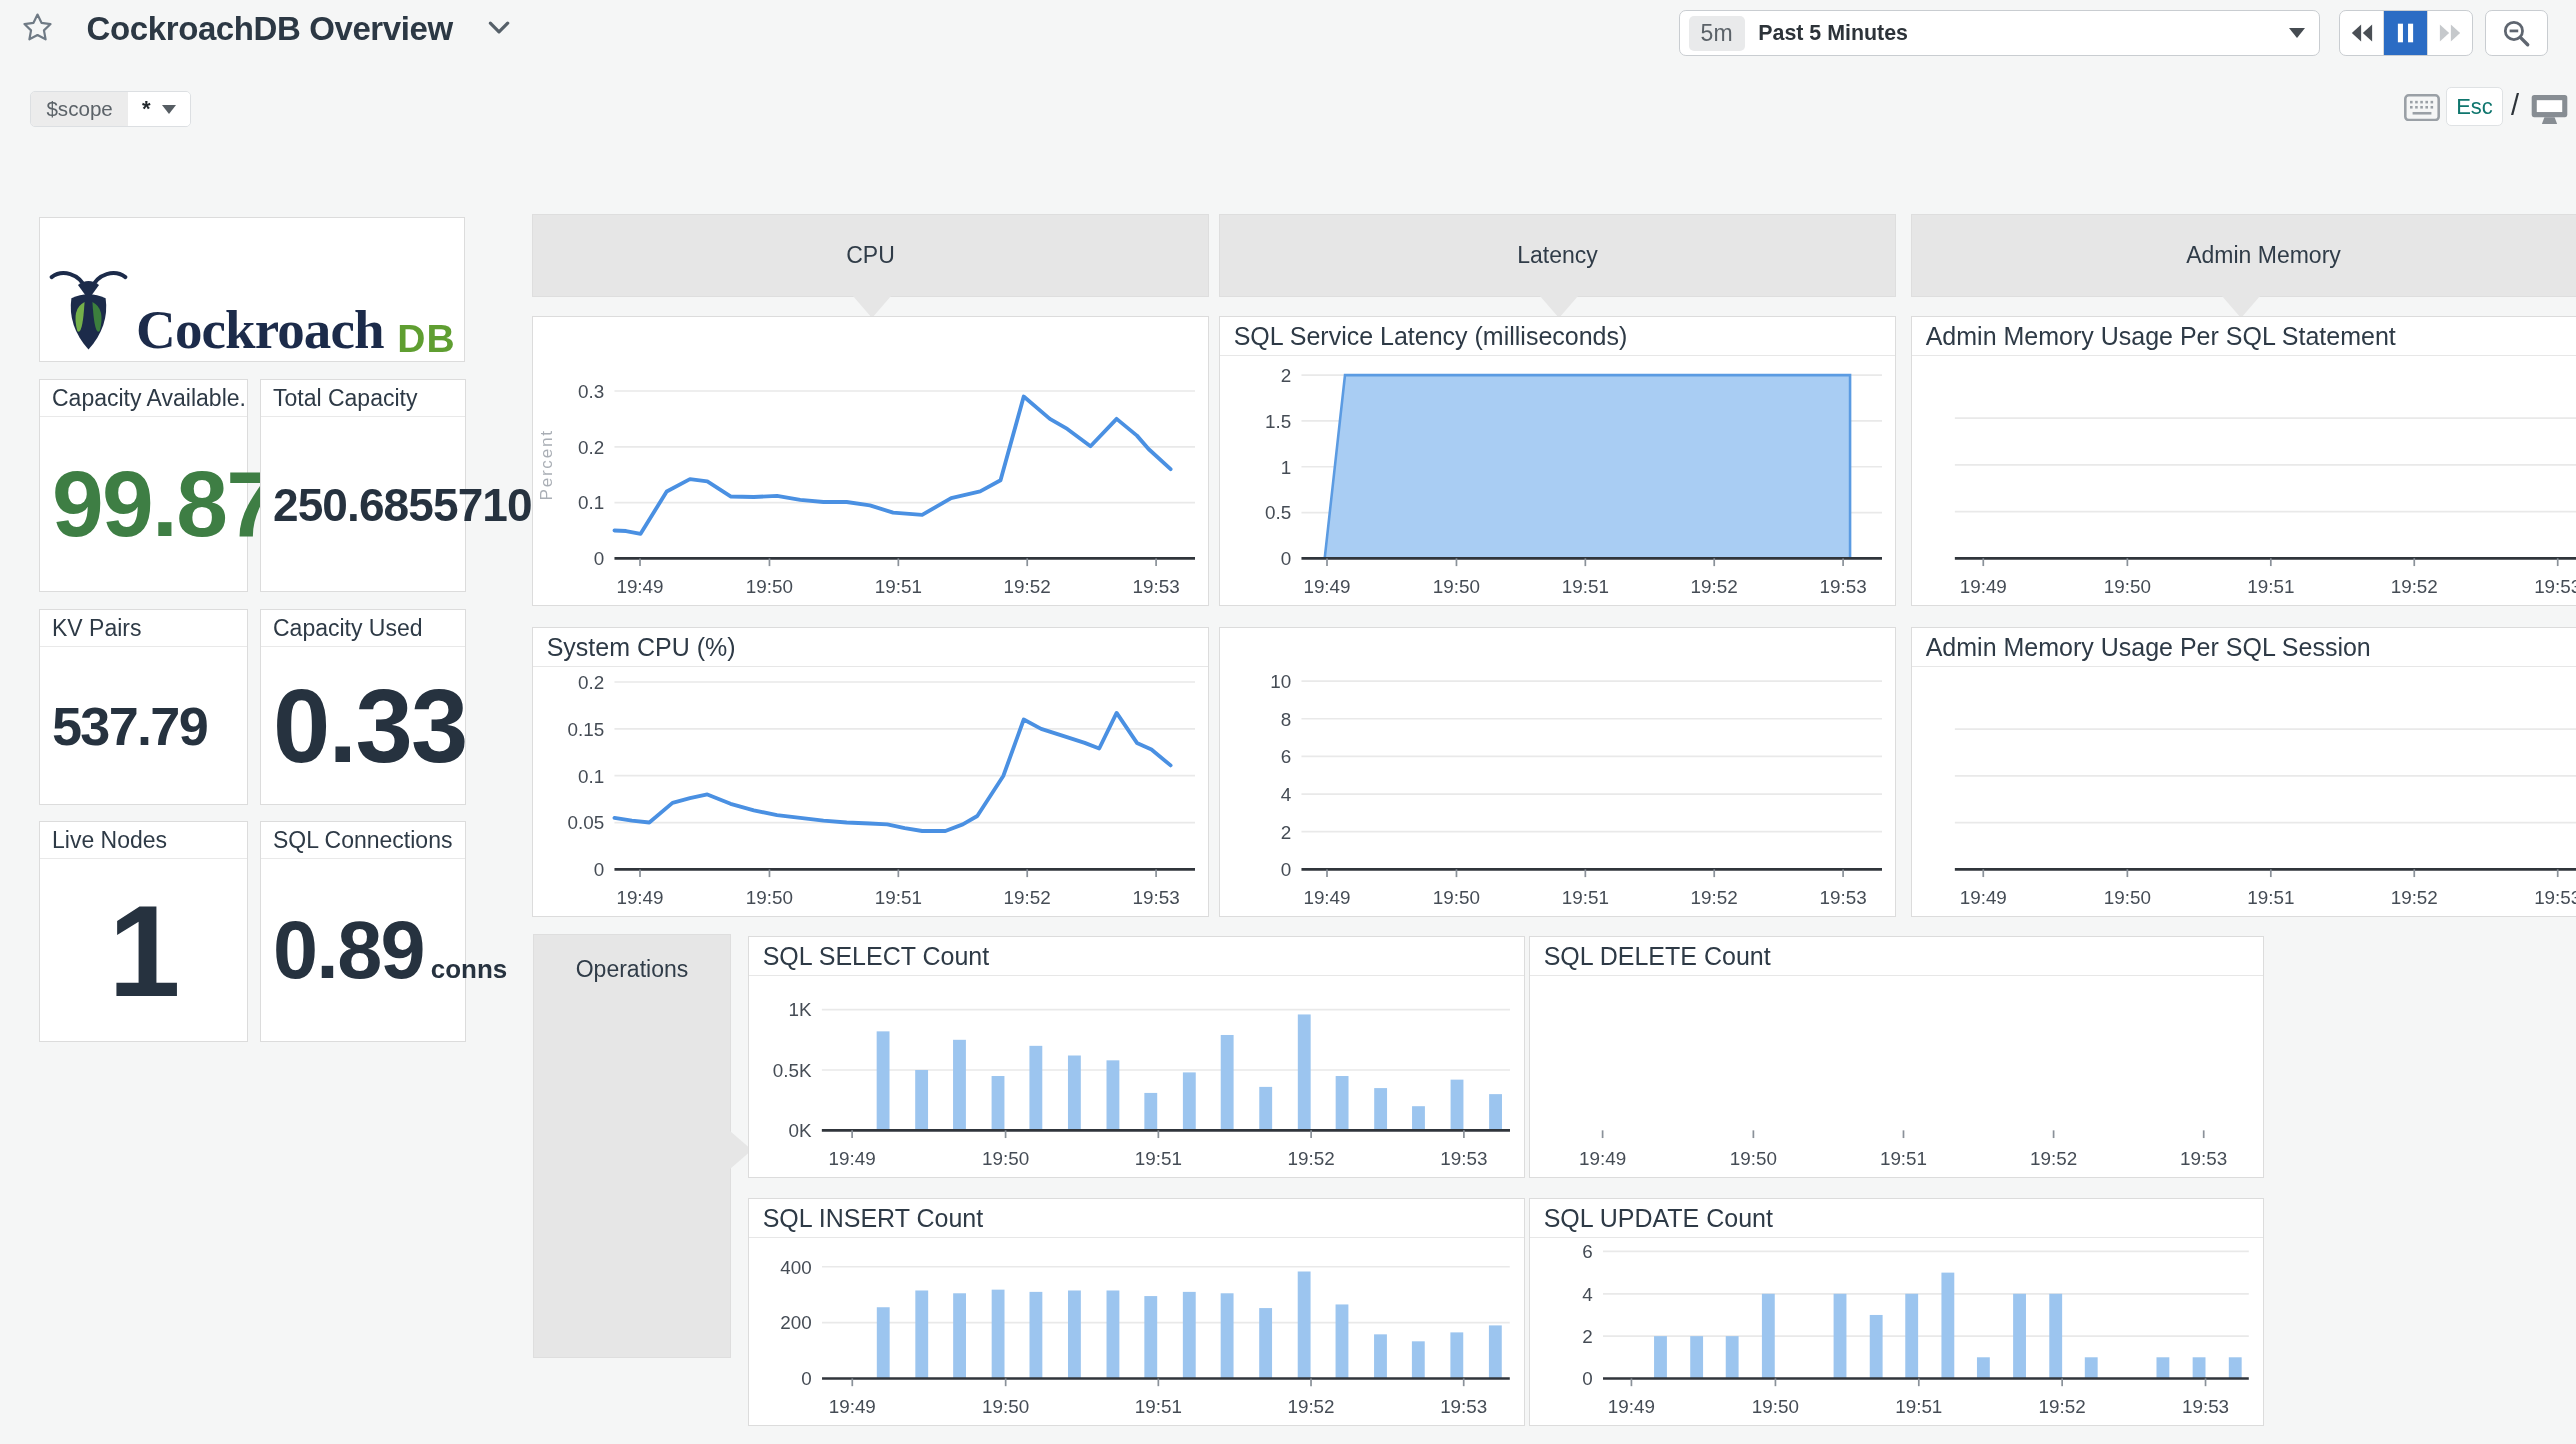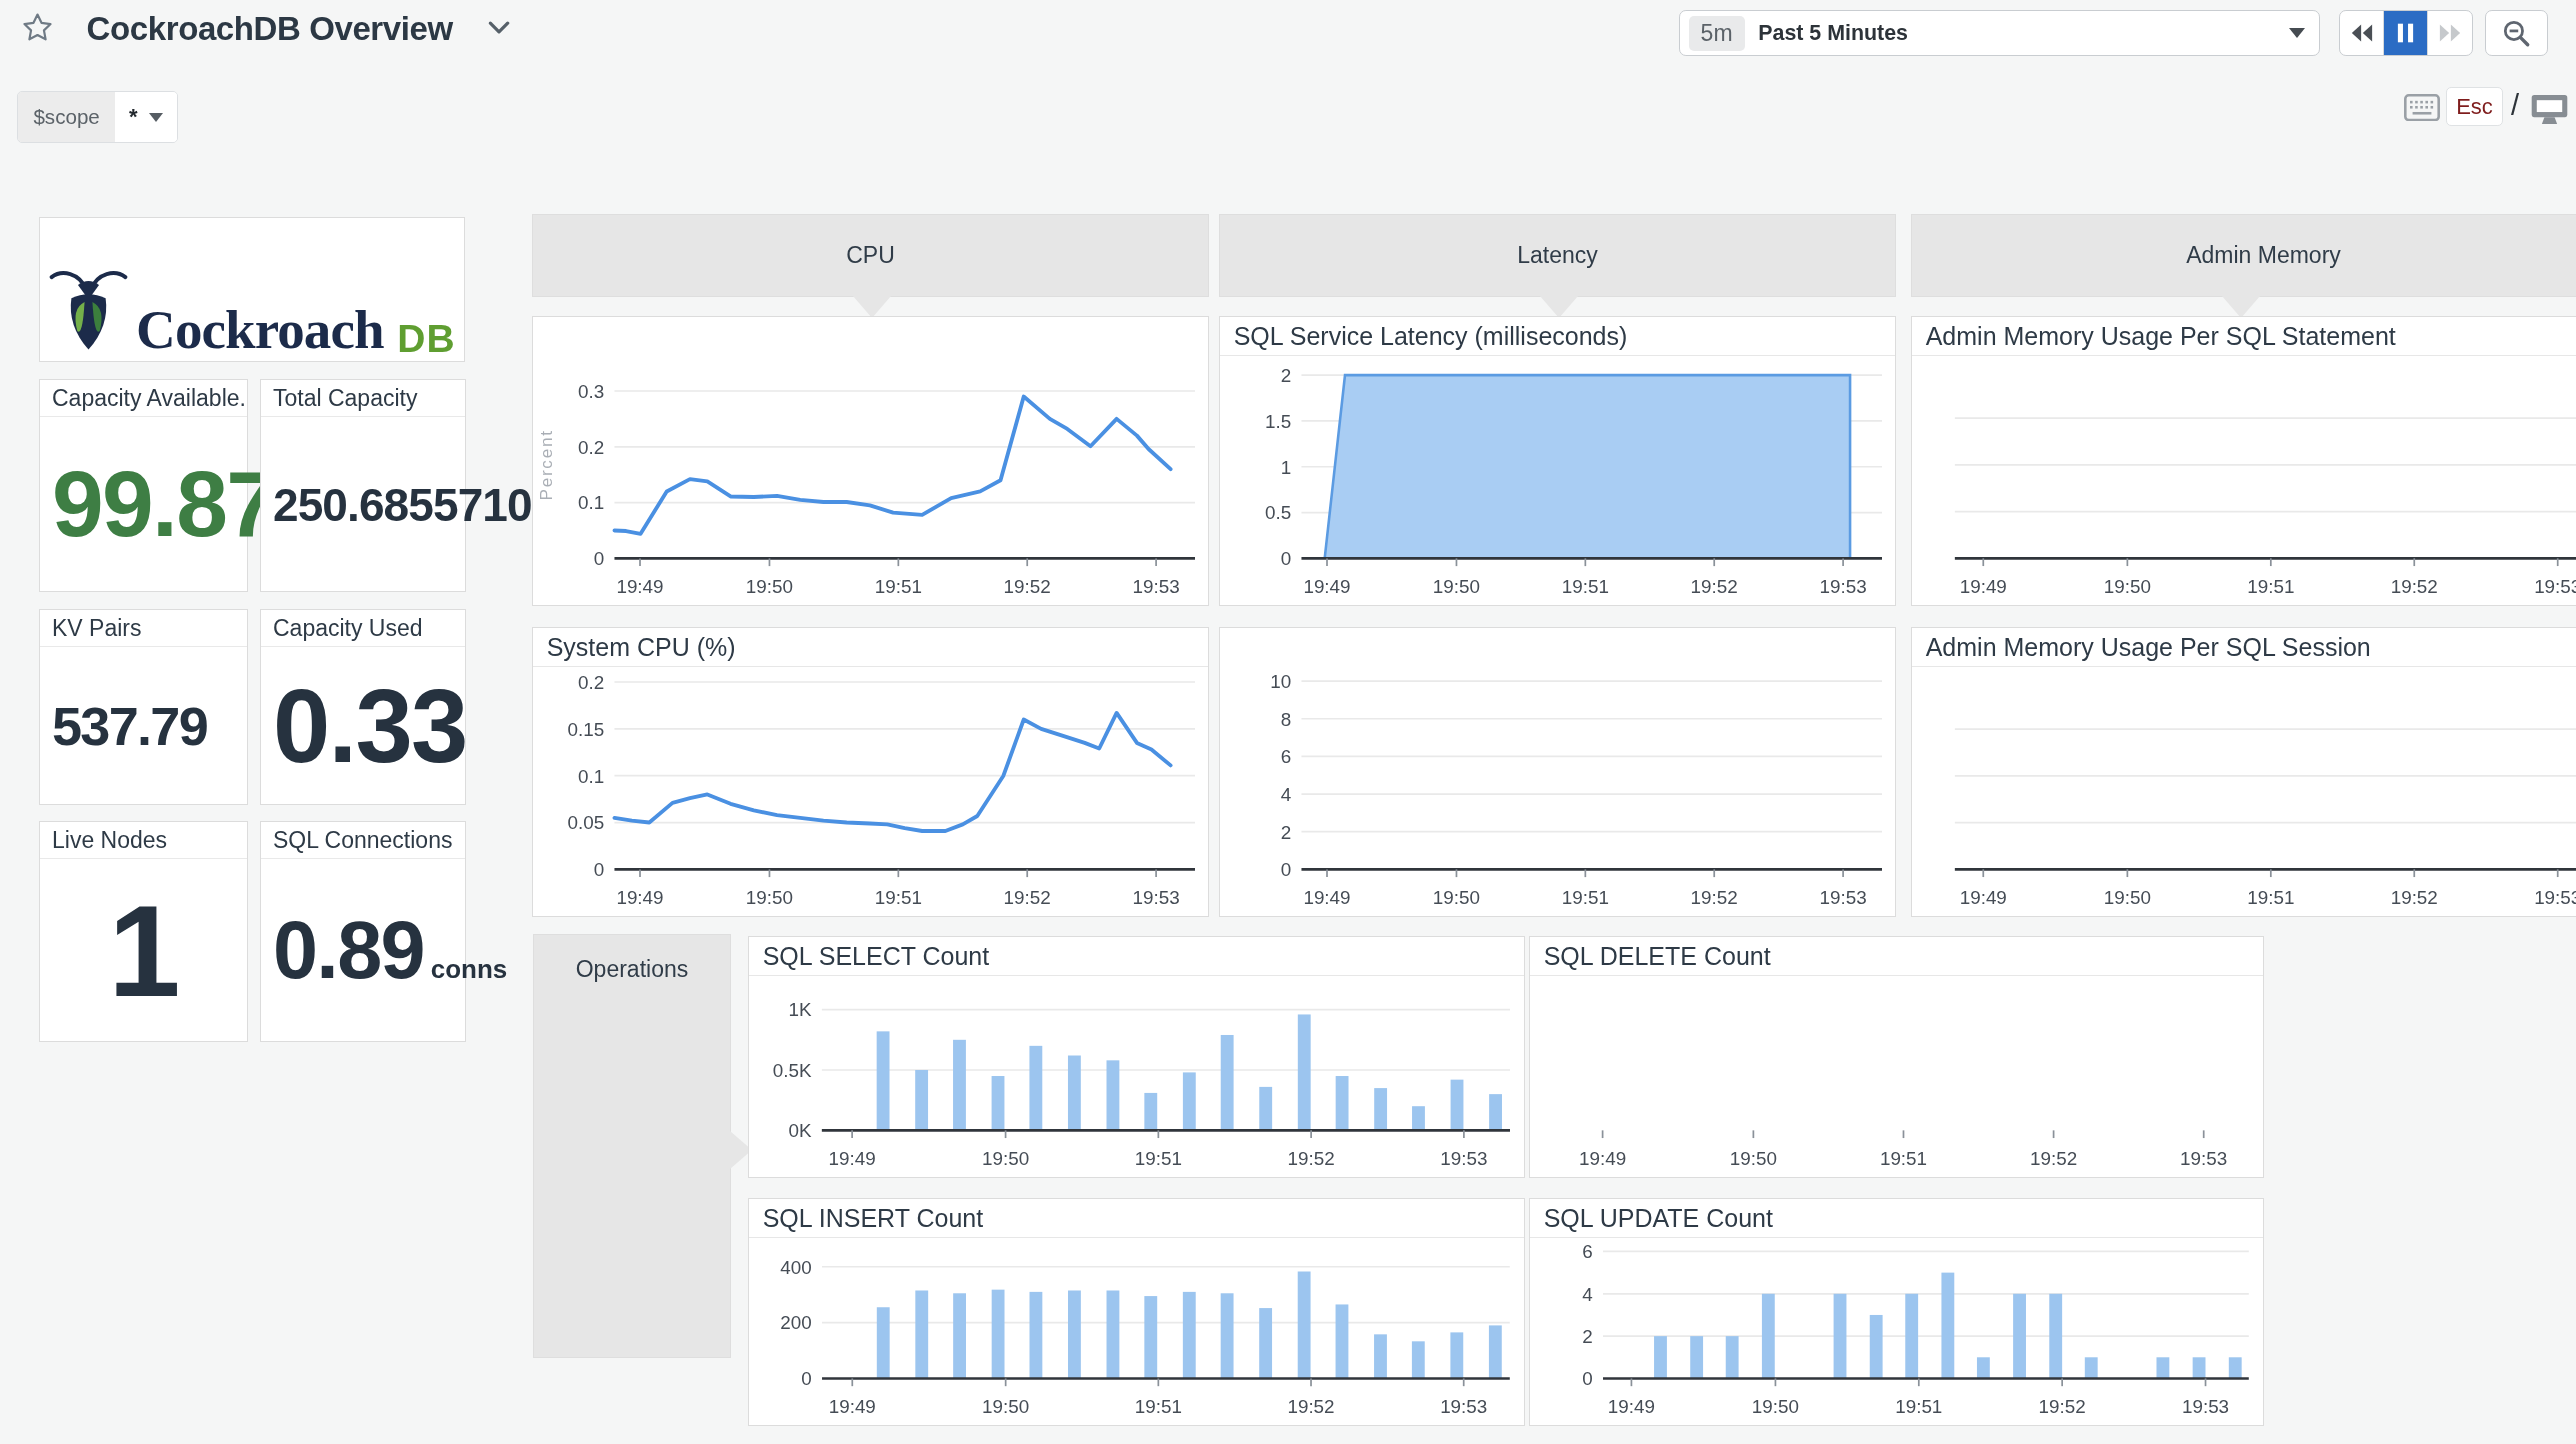--- a/index.html
+++ b/index.html
@@ -24,28 +24,28 @@
 
   .playback{position:absolute;left:2339px;top:10.3px;height:46px;display:flex;border:1.7px solid #c9cdd1;
     border-radius:6.9px;overflow:hidden;background:#fff;box-sizing:border-box}
   .pb-btn{width:44px;height:100%;display:flex;align-items:center;justify-content:center;border-right:1.7px solid #d6d9dc;box-sizing:border-box}
   .pb-btn:last-child{border-right:none}
   .pb-active{background:var(--pause-active,#2b6cc4)}
   .zoom-btn{position:absolute;left:2485px;top:10.3px;width:63px;height:46px;border:1.7px solid #c9cdd1;border-radius:6.9px;
     background:#fff;display:flex;align-items:center;justify-content:center;box-sizing:border-box}
 
   
-  .scope{position:absolute;left:17px;top:91px;height:52px;display:flex;border:1.7px solid #dcdfe2;
+  .scope{position:absolute;left:30px;top:91px;height:36px;display:flex;border:1.7px solid #dcdfe2;
     border-radius:5.1px;overflow:hidden;box-sizing:border-box}
   .scope-label{background:#ececec;display:flex;align-items:center;padding:0 15.4px;font-size:20.6px;color:#5b6268}
   .scope-value{background:#fff;display:flex;align-items:center;gap:12px;padding:0 13.7px;font-size:22px;font-weight:700;color:#23292e}
   .scope-caret{width:0;height:0;border-left:7.7px solid transparent;border-right:7.7px solid transparent;border-top:9.4px solid #565d63}
 
   .esc-badge{position:absolute;left:2446px;top:87px;width:57px;height:39px;background:#fff;border:1.7px solid #dfe2e4;
-    border-radius:5.1px;display:flex;align-items:center;justify-content:center;font-size:22px;color:#7f1d1d;box-sizing:border-box}
+    border-radius:5.1px;display:flex;align-items:center;justify-content:center;font-size:22px;color:#0f766e;box-sizing:border-box}
   .slash{position:absolute;left:2511px;top:89px;font-size:29px;color:#2d3339}
 
   
   .stat-title{height:36px;line-height:36px;padding-left:12px;font-size:23px;color:#2e3a46;
     border-bottom:1.7px solid #e9e9e9;white-space:nowrap;overflow:hidden}
   .stat-body{position:absolute;top:38px;left:0;right:0;bottom:0;display:flex;align-items:center;padding-left:12px;box-sizing:border-box}
   .stat-body.center{justify-content:center;padding-left:0}
   .val{font-weight:700;color:var(--value-navy,#26323f);letter-spacing:-1.7px;line-height:1}
   .val .unit{font-size:17px;letter-spacing:0;margin-left:6.9px}
   .v-green{color:var(--stat-green,#3e7e44);font-size:93px}

